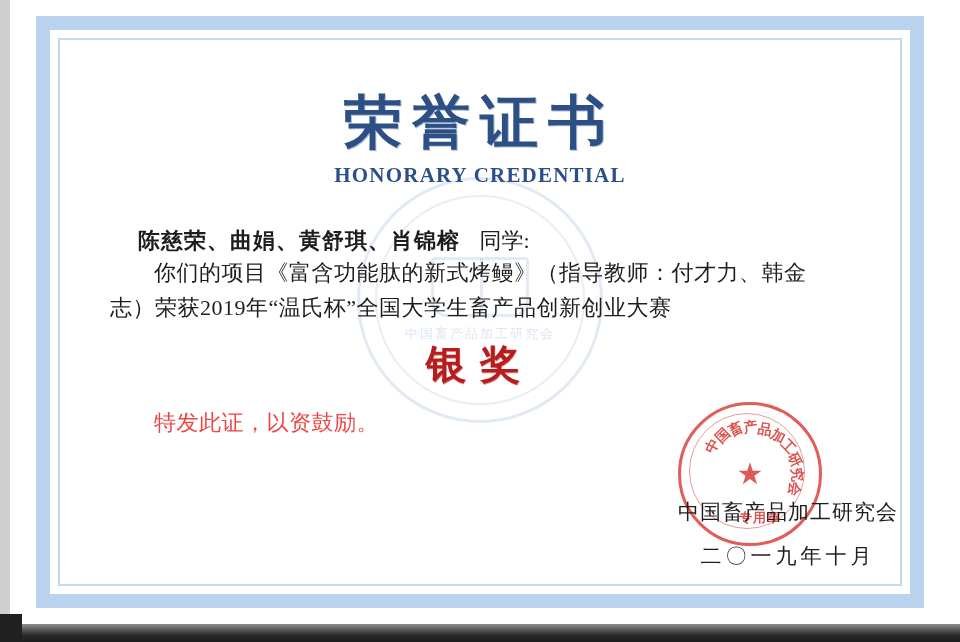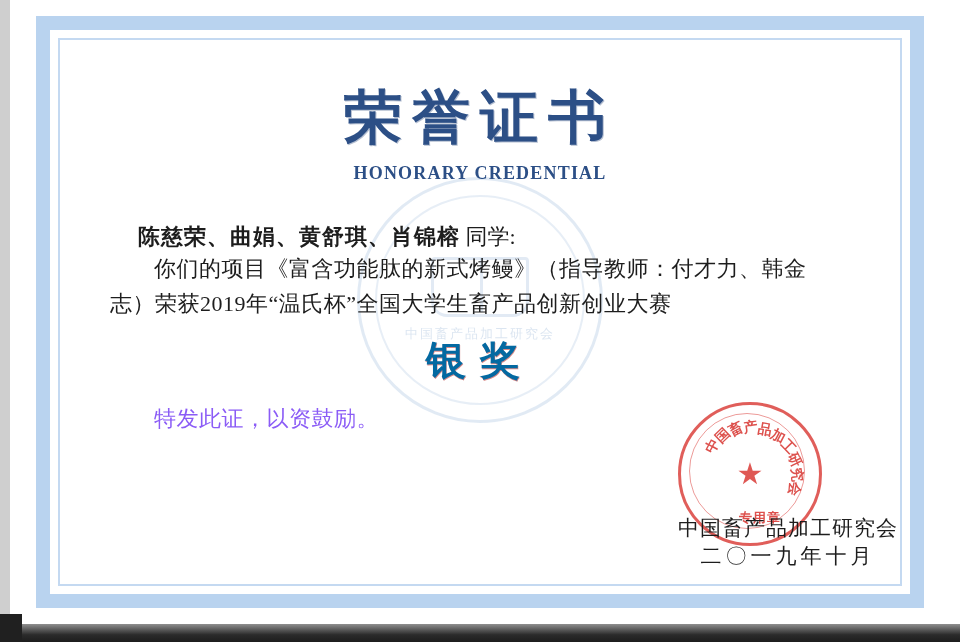--- a/index.html
+++ b/index.html
@@ -110,87 +110,89 @@
     position: absolute;
     left: 58px;
     top: 38px;
     width: 844px;
     height: 548px;
     box-sizing: border-box;
     padding: 30px 52px 0 52px;
   }
   .title-cn {
     text-align: center;
-    font-family: Liberation Mono, monospace;
+    font-family: Liberation Sans, sans-serif;
     font-weight: bold;
     font-size: 58px;
     letter-spacing: 10px;
     color: #2c4f86;
     text-shadow: 1px 1px 0 rgba(40,70,120,0.35);
     margin-top: 24px;
     line-height: 1.05;
   }
   .title-en {
     text-align: center;
     font-family: "Liberation Serif", serif;
     font-weight: bold;
-    font-size: 18px;
+    font-size: 21px;
     letter-spacing: 1.2px;
     color: #2c4f86;
     margin-top: 10px;
   }
   .salutation {
     margin-top: 38px;
     font-size: 22px;
     color: #1d1d1d;
     padding-left: 28px;
     font-family: "Liberation Serif", serif;
   }
   .salutation .names {
     font-weight: bold;
     letter-spacing: 1px;
     margin-top: 46px;
   }
   .salutation .suffix {
+    margin-left: 14px;
   }
   .body-text {
     font-size: 22px;
     line-height: 1.58;
     color: #1d1d1d;
     text-indent: 44px;
     letter-spacing: 0.5px;
   }
   .award {
     text-align: center;
     margin-top: 12px;
     font-size: 40px;
     font-weight: bold;
     letter-spacing: 14px;
-    color: #0369a1;
+    color: #b91c1c;
     font-family: "Liberation Serif", serif;
     text-shadow: 0.5px 0.5px 0 rgba(180,20,16,0.5);
   }
   .closing {
     margin-top: 16px;
     font-size: 22px;
-    color: #8b5cf6;
+    color: #ef4444;
     text-indent: 44px;
     letter-spacing: 0.5px;
   }
   .signature {
     position: absolute;
     right: 62px;
     bottom: 72px;
     text-align: center;
     font-size: 21px;
     color: #1d1d1d;
     letter-spacing: 1px;
   }
   .signature .issuer { white-space: nowrap; }
   .signature .date {
+    margin-top: 16px;
     letter-spacing: 4px;
   }
   
   .seal {
     position: absolute;
     right: 138px;
     bottom: 96px;
     width: 138px;
     height: 138px;
     border-radius: 50%;

